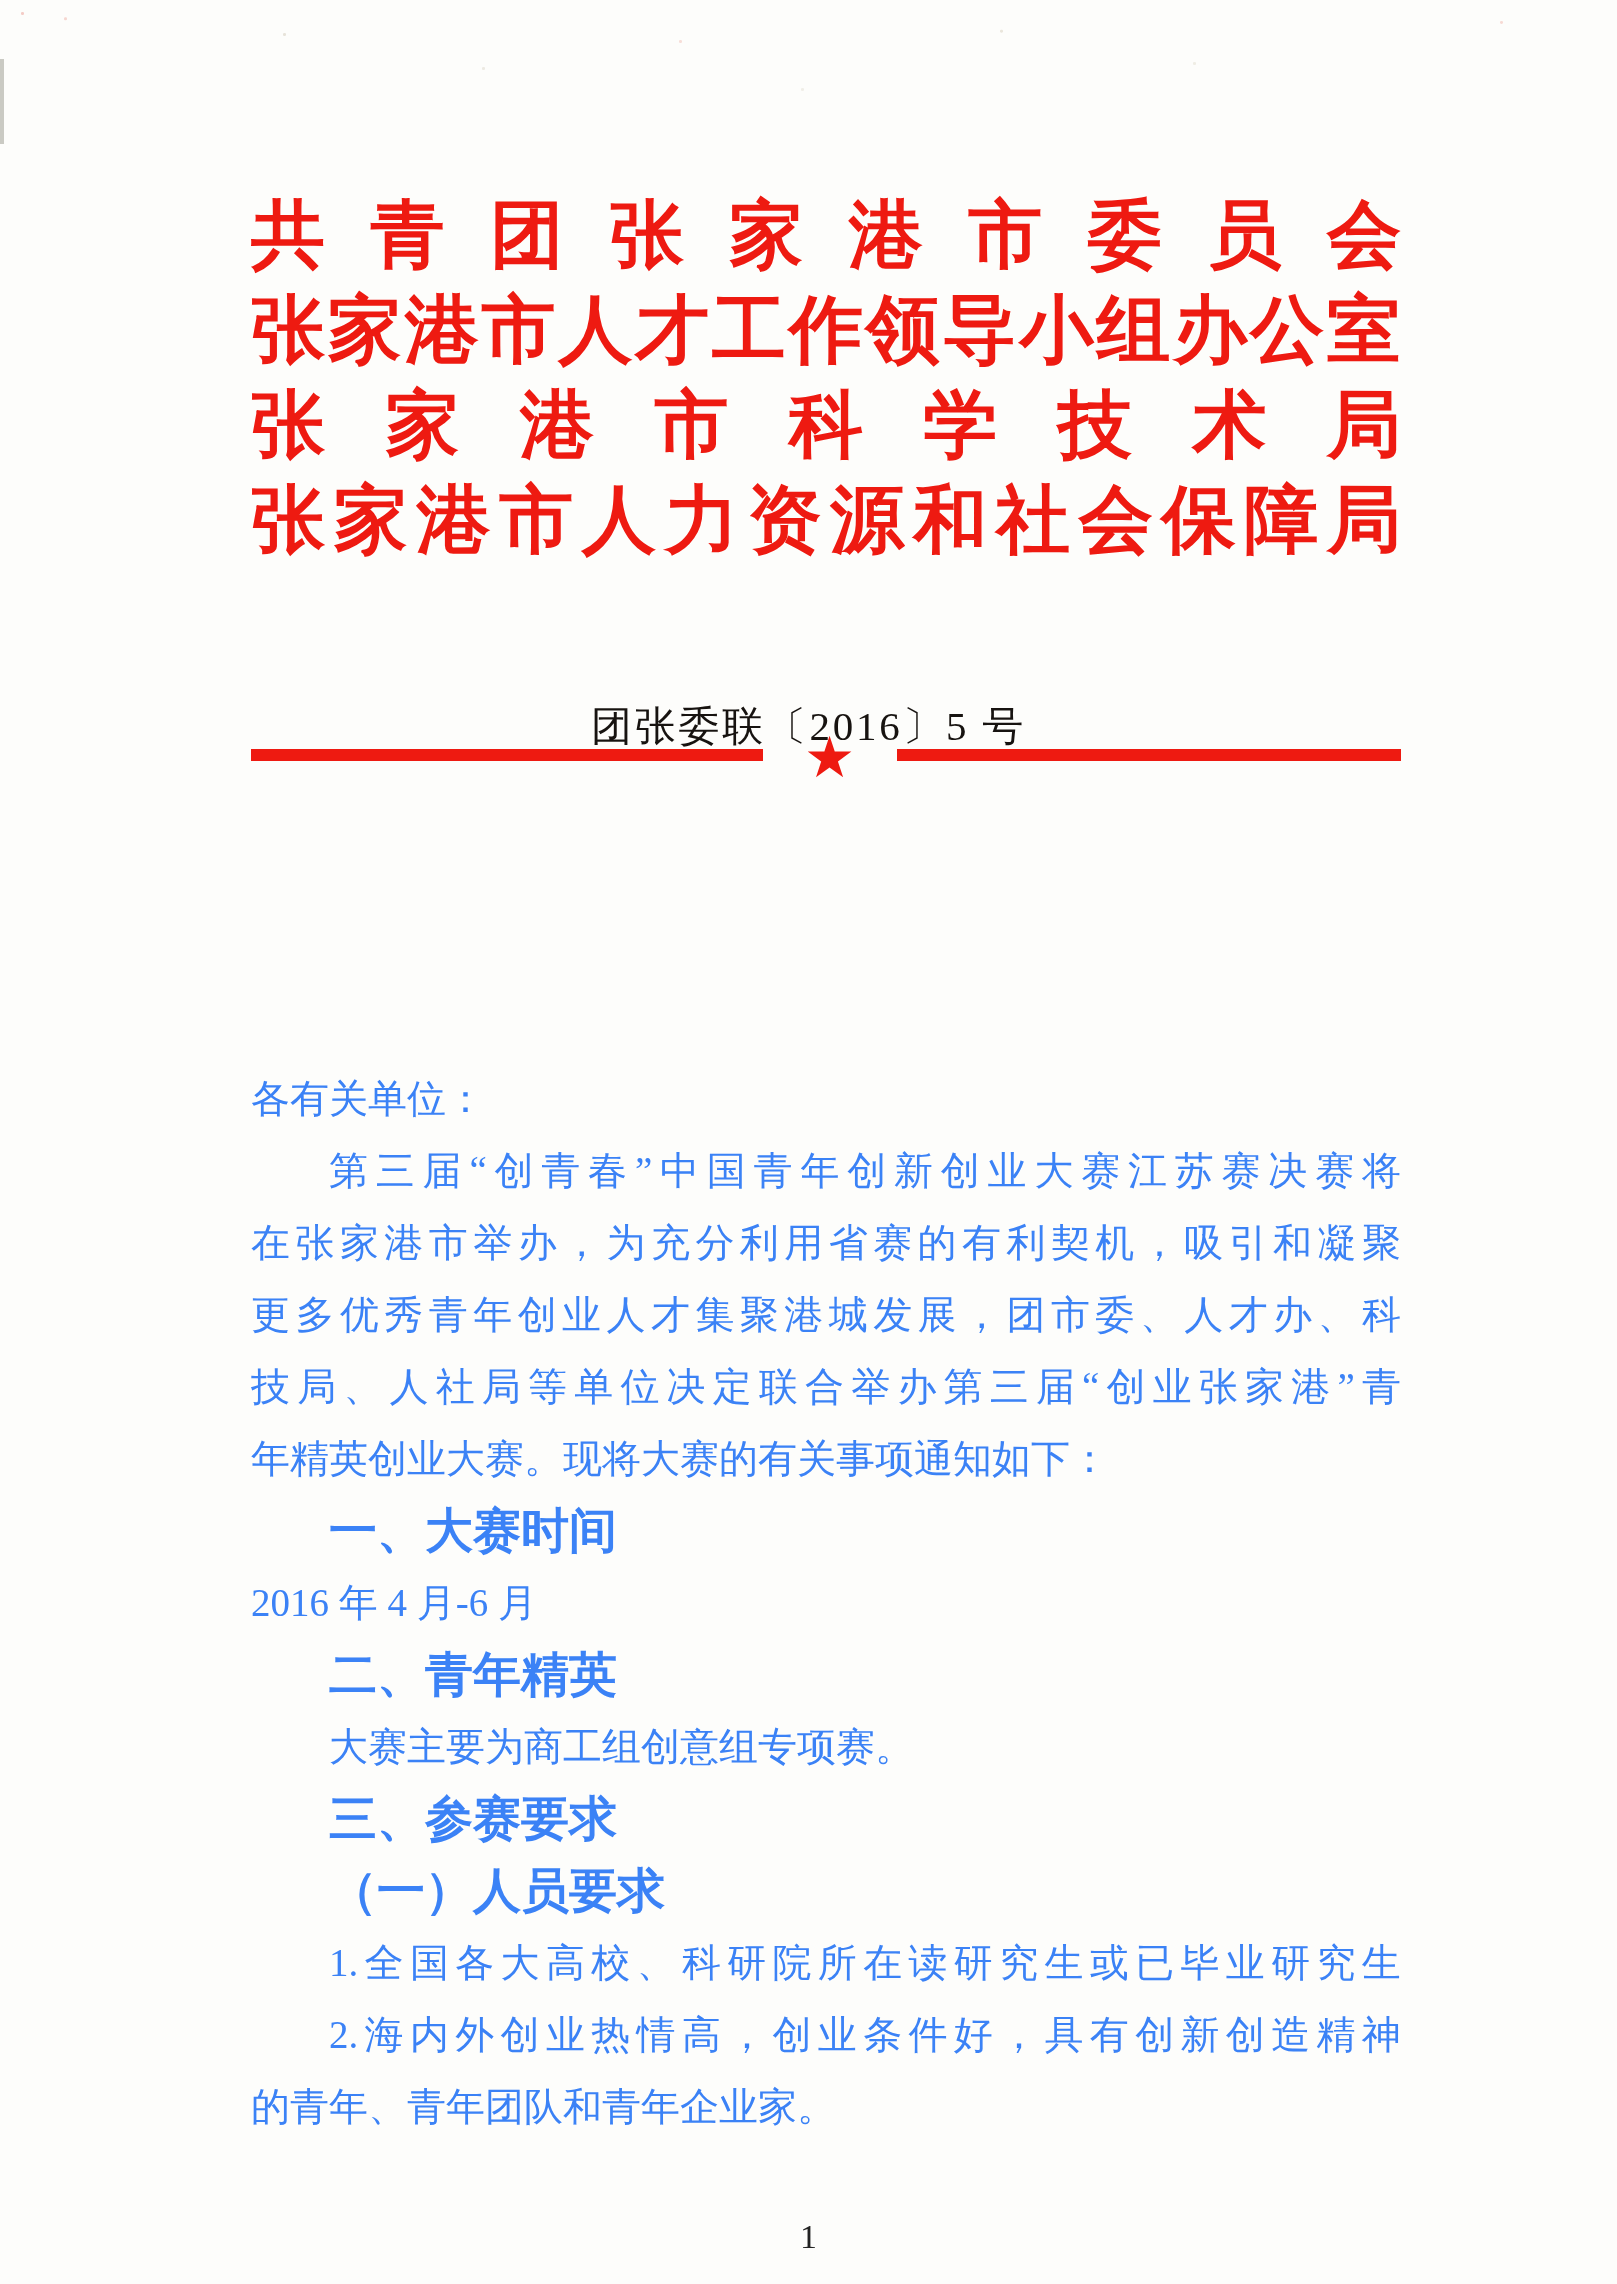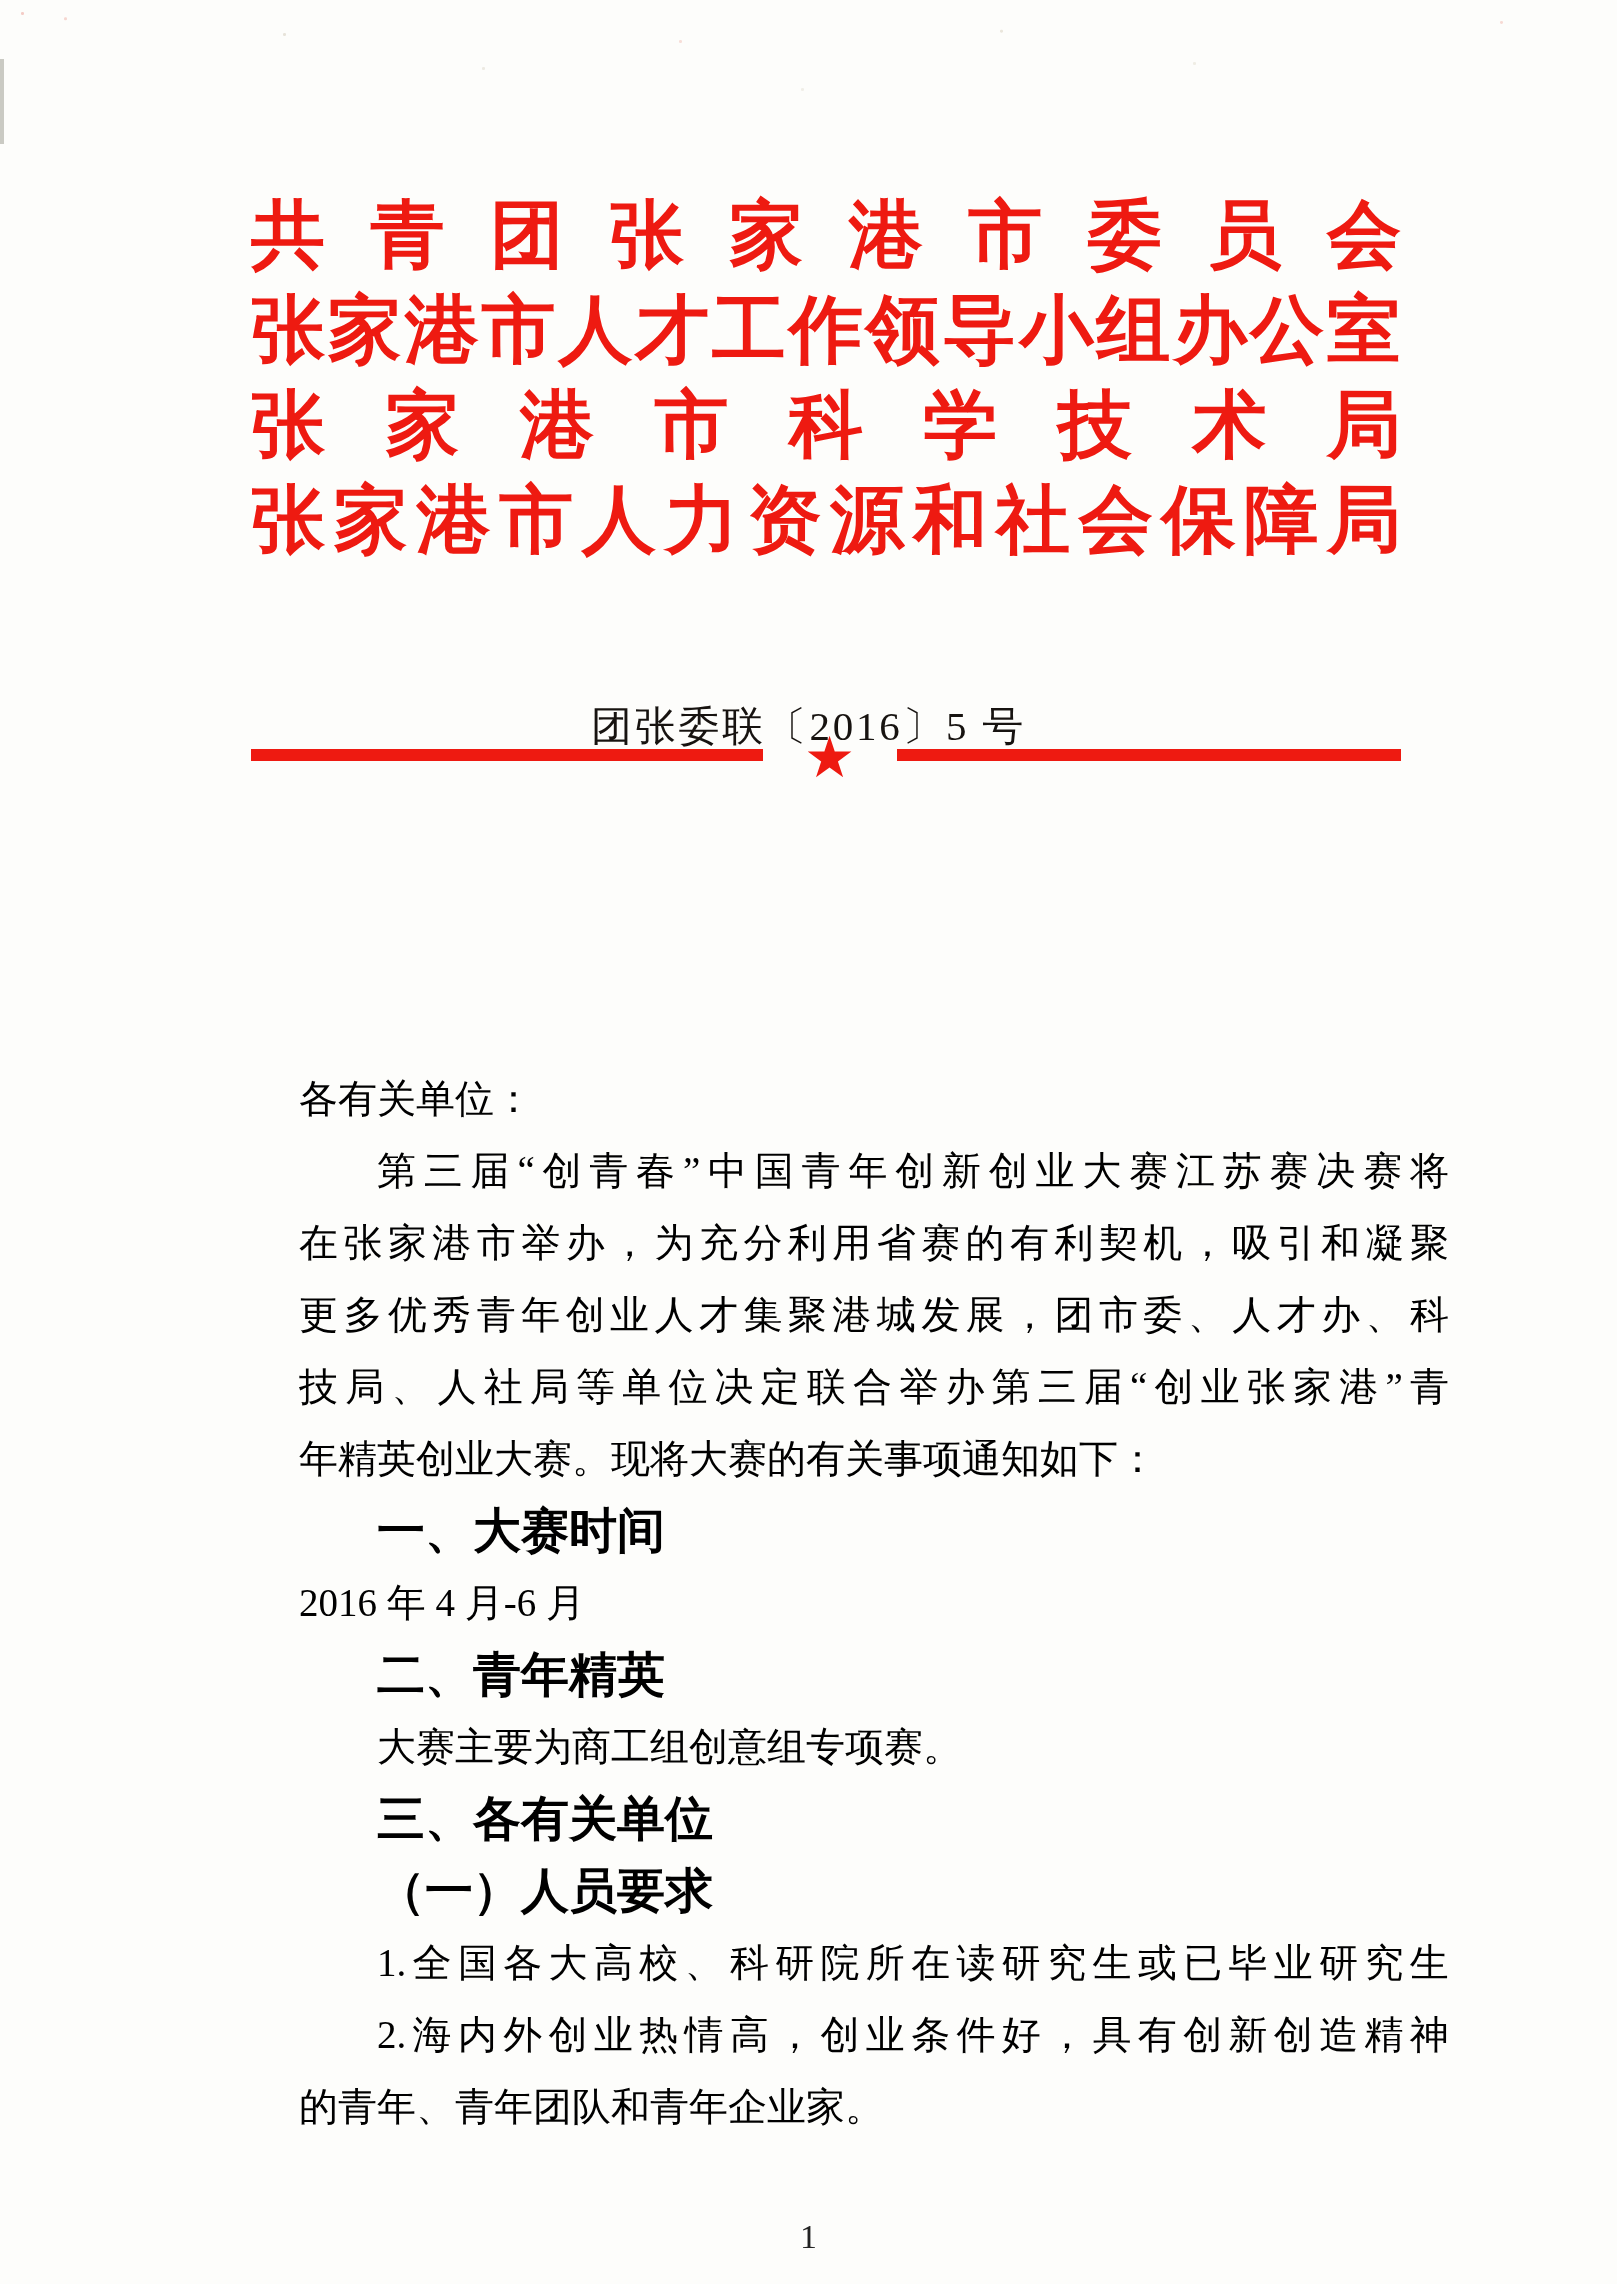--- a/index.html
+++ b/index.html
@@ -52,21 +52,21 @@
   }
 
   
   .doc-title{
     position:absolute;left:0;top:841px;width:100%;margin:0;text-align:center;
     font-size:59px;line-height:94px;font-weight:700;color:#0e0e0e;letter-spacing:1.8px;
   }
   .t-line{display:block;}
 
   
-  .body-block{position:absolute;left:251px;top:1063px;width:1150px;font-size:39px;color:#000000;margin-left:48px;}
+  .body-block{position:absolute;left:251px;top:1063px;width:1150px;font-size:39px;color:#3b82f6;}
   .b-line{line-height:72px;height:72px;white-space:nowrap;}
   .b-line.hei{font-family:"Liberation Sans","DejaVu Sans",sans-serif;font-weight:bold;font-size:48px;}
   .fj{display:flex;justify-content:space-between;align-items:center;white-space:normal;}
   .fj span{display:block;}
 
   .page-number{
     position:absolute;left:0;top:2217px;width:100%;text-align:center;
     font-size:34px;color:#222;line-height:39px;
   }
 </style>
@@ -255,21 +255,21 @@
         <span>家</span>
         <span>港</span>
         <span>”</span>
         <span>青</span>
       </div>
       <div class="b-line">年精英创业大赛。现将大赛的有关事项通知如下：</div>
       <div class="b-line hei" style="padding-left: 78px;">一、大赛时间</div>
       <div class="b-line">2016 年 4 月-6 月</div>
       <div class="b-line hei" style="padding-left: 78px;">二、青年精英</div>
       <div class="b-line" style="padding-left: 78px;">大赛主要为商工组创意组专项赛。</div>
-      <div class="b-line hei" style="padding-left: 78px;">三、各有关单位</div>
+      <div class="b-line hei" style="padding-left: 78px;">三、参赛要求</div>
       <div class="b-line hei" style="padding-left: 78px;">（一）人员要求</div>
       <div class="b-line fj" style="padding-left: 78px;">
         <span>1.</span>
         <span>全</span>
         <span>国</span>
         <span>各</span>
         <span>大</span>
         <span>高</span>
         <span>校</span>
         <span>、</span>

